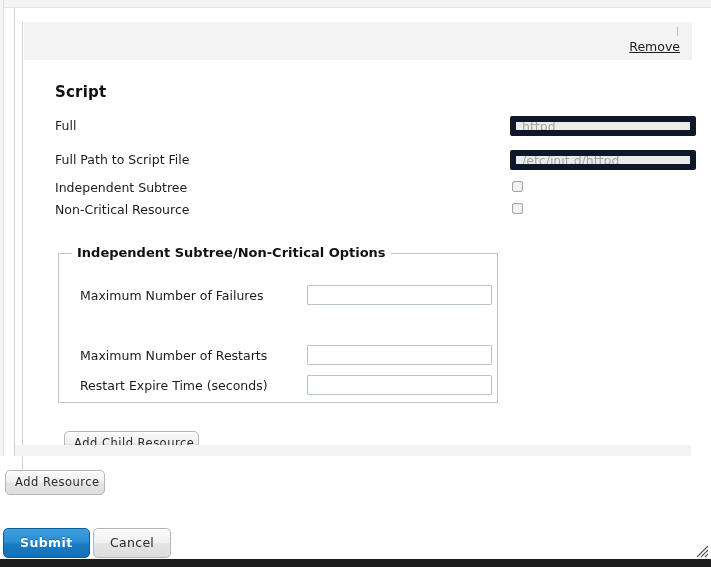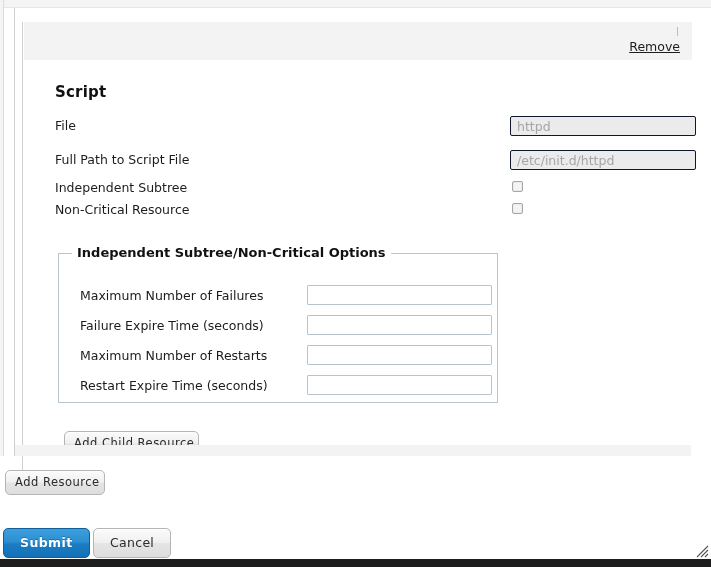--- a/index.html
+++ b/index.html
@@ -109,21 +109,21 @@
     color: #1c1c1c;
     white-space: nowrap;
   }
   .text-input {
     position: absolute;
     left: 455px; top: 0;
     width: 186px;
     height: 20px;
     box-sizing: border-box;
     background: #ebebeb;
-    border: 1px solid #0f172a;
+    border: 6px solid #0f172a;
     border-radius: 2px;
     font-family: "DejaVu Sans", "Liberation Sans", sans-serif;
     font-size: 12.5px;
     color: #9a9a9a;
     padding: 0 6px;
     outline: none;
   }
   .text-input::placeholder { color: #a6a6a6; opacity: 1; }
 
   .cbox {
@@ -281,21 +281,21 @@
     <div class="resource-header">
       <div class="header-tick"></div>
       <a class="remove-link" href="#">Remove</a>
     </div>
 
     <div class="resource-body">
 
       <div class="section-title">Script</div>
 
       <div class="field-row" style="top:56px;">
-        <span class="f-label">File</span>
+        <span class="f-label">Full</span>
         <input class="text-input" type="text" disabled="" placeholder="httpd" style="">
       </div>
 
       <div class="field-row" style="top:90px;">
         <span class="f-label">Full Path to Script File</span>
         <input class="text-input" type="text" disabled="" placeholder="/etc/init.d/httpd" style="">
       </div>
 
       <div class="field-row" style="top:118px;">
         <span class="f-label">Independent Subtree</span>
@@ -308,24 +308,20 @@
       </div>
 
       <div class="options-fieldset">
         <div class="options-legend">Independent Subtree/Non-Critical Options</div>
 
         <div class="opt-row" style="top:31px;">
           <span class="o-label">Maximum Number of Failures</span>
           <input class="opt-input" type="text" style="">
         </div>
 
-        <div class="opt-row" style="top:61px;">
-          <span class="o-label">Failure Expire Time (seconds)</span>
-          <input class="opt-input" type="text" style="">
-        </div>
 
         <div class="opt-row" style="top:91px;">
           <span class="o-label">Maximum Number of Restarts</span>
           <input class="opt-input" type="text" style="">
         </div>
 
         <div class="opt-row" style="top:121px;">
           <span class="o-label">Restart Expire Time (seconds)</span>
           <input class="opt-input" type="text" style="">
         </div>

